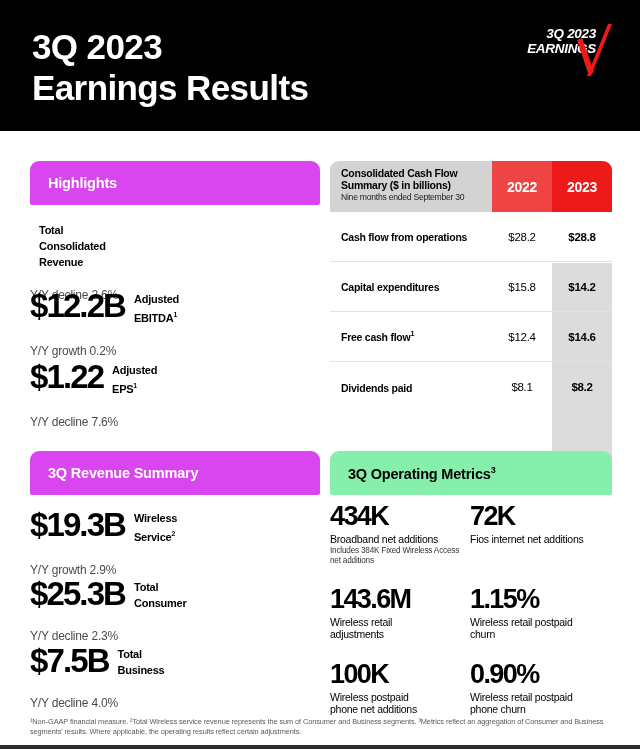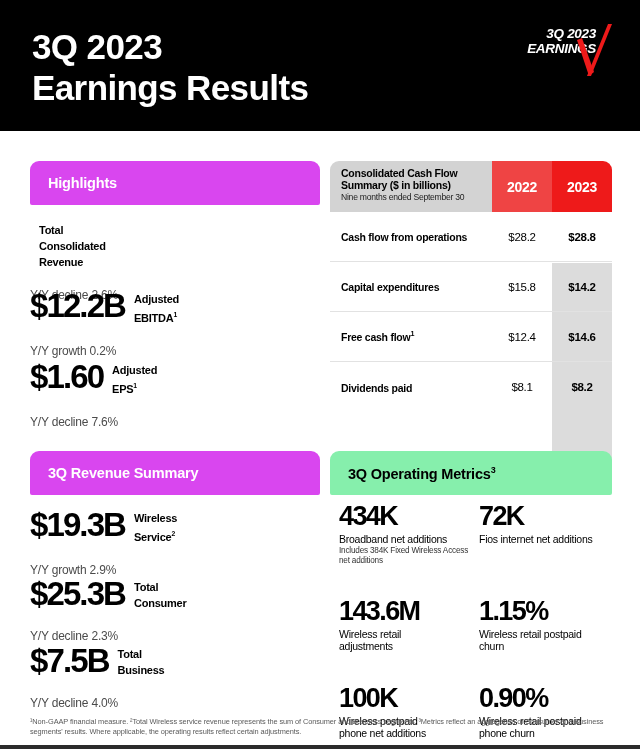--- a/index.html
+++ b/index.html
@@ -179,25 +179,25 @@
     color: #000000;
     letter-spacing: -0.3px;
   }
   .cf-cell.prev { font-weight: normal; }
   .cf-cell.curr { font-weight: bold; }
   .sup-sm { font-size: 0.68em; vertical-align: super; }
 
   
   .metrics {
     position: absolute;
-    left: 339px; top: 502px;
+    left: 330px; top: 502px;
     width: 286px;
     display: grid;
     grid-template-columns: 140px 146px;
-    row-gap: 32px;
+    row-gap: 20px;
   }
   .metric-value {
     font-size: 27px;
     font-weight: bold;
     line-height: 29px;
     letter-spacing: -1.6px;
     color: #000000;
   }
   .metric-label {
     font-size: 10.5px;
@@ -269,21 +269,21 @@
     <div class="stat-row">
       <div class="stat-value">$12.2B</div>
       <div class="stat-label"><span>Adjusted
 EBITDA</span><span class="sup">1</span></div>
     </div>
     <div class="stat-note">Y/Y growth 0.2%</div>
   </div>
 
   <div class="stat" style="top:360px;">
     <div class="stat-row">
-      <div class="stat-value">$1.60</div>
+      <div class="stat-value">$1.22</div>
       <div class="stat-label"><span>Adjusted
 EPS</span><span class="sup">1</span></div>
     </div>
     <div class="stat-note">Y/Y decline 7.6%</div>
   </div>
 
   <div class="cf-table">
     <div class="cf-head">
       <div class="cf-head-label">
         <div class="cf-head-title">Consolidated Cash Flow

